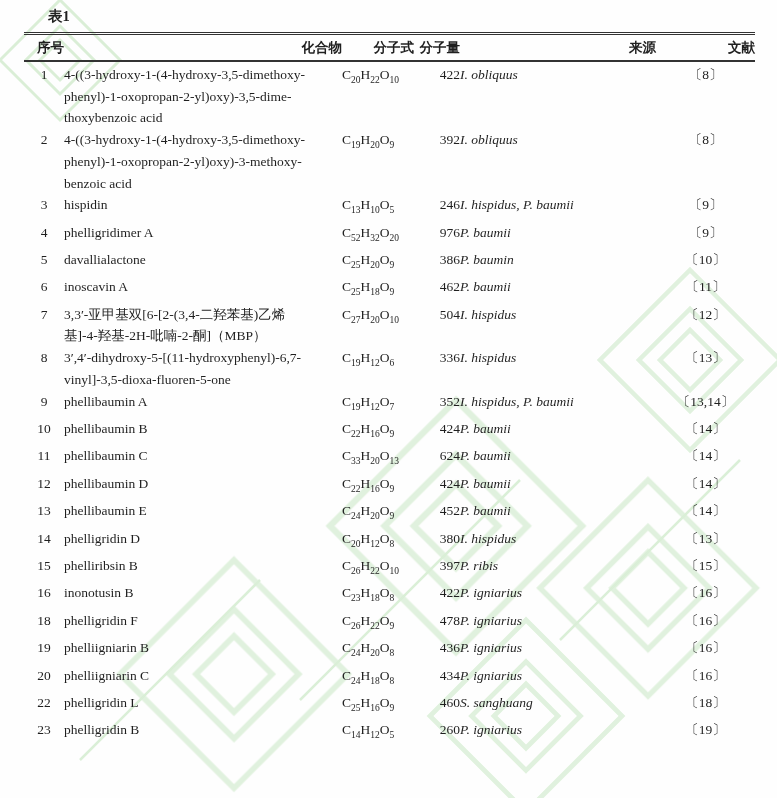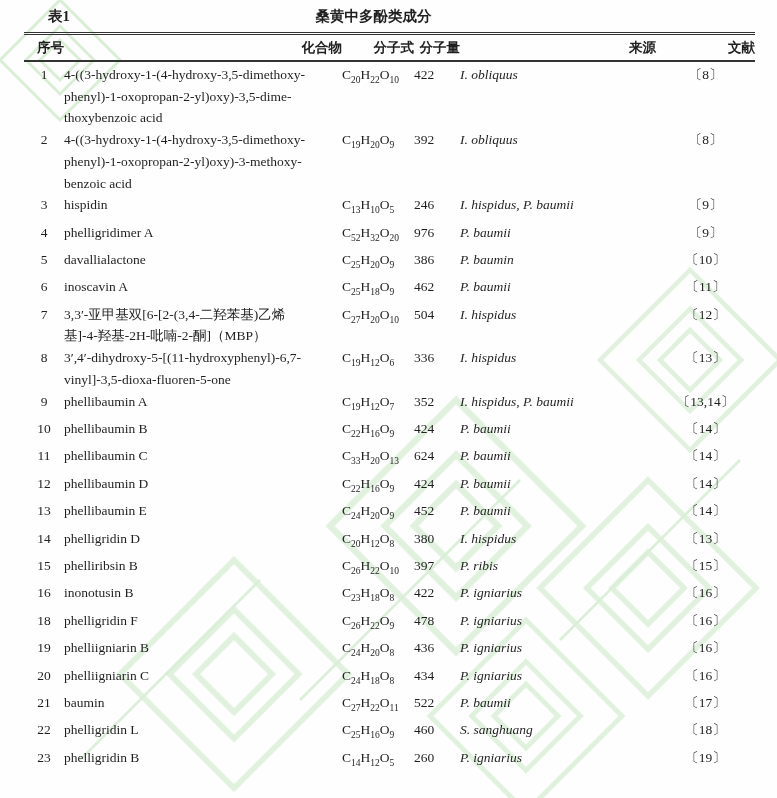--- a/index.html
+++ b/index.html
@@ -25,21 +25,21 @@
     border-bottom:2px solid #333;
     font-size:13.5px;
   }
   .tbl tbody td{
     vertical-align:top;padding:0;line-height:21.7px;
   }
   td.c-seq{text-align:center;}
   td.c-compound{padding-right:4px;}
   td.c-formula{padding-left:2px;}
   td.c-formula sub{font-size:9.5px;}
-  td.c-mw{text-align:left;}
+  td.c-mw{text-align:right;}
   td.c-source{font-style:italic;padding-left:11px;margin-left:16px;}
   td.c-ref{text-align:center;}
   .tbl tbody tr:first-child td{padding-top:2px;}
 </style>
 </head>
 <body>
 
 <svg class="watermark" width="777" height="798" viewBox="0 0 777 798" aria-hidden="true">
   <g id="wm-glyph" fill="none" stroke="#d4ecd0" stroke-width="3" opacity="0.85">
     <path d="M60 0 L120 60 L60 120 L0 60 Z"></path>
@@ -53,21 +53,20 @@
     <use href="#wm-glyph" transform="translate(600,270) scale(1.5)"></use>
     <use href="#wm-glyph" transform="translate(430,620) scale(1.6)"></use>
     <path d="M80 760 L260 580 M300 700 L520 480 M560 640 L740 460" stroke-width="2.5"></path>
   </g>
 </svg>
 
 <div class="page">
 
   <div class="titlebar">
     <span class="tbl-label">表1</span>
-    <span class="tbl-title">桑黄中多酚类成分</span>
   </div>
 
   <table class="tbl">
     <colgroup>
       <col style="width:40px">
       <col style="width:278px">
       <col style="width:72px">
       <col style="width:46px">
       <col style="width:196px">
       <col style="width:99px">
@@ -273,30 +272,20 @@
       <td class="c-seq">20</td>
       <td class="c-compound">
             <div>phelliigniarin C</div>
           </td>
       <td class="c-formula">C<sub>24</sub>H<sub>18</sub>O<sub>8</sub></td>
       <td class="c-mw">434</td>
       <td class="c-source">P. igniarius</td>
       <td class="c-ref">〔16〕</td>
     </tr>
         <tr>
-      <td class="c-seq">21</td>
-      <td class="c-compound">
-            <div>baumin</div>
-          </td>
-      <td class="c-formula">C<sub>27</sub>H<sub>22</sub>O<sub>11</sub></td>
-      <td class="c-mw">522</td>
-      <td class="c-source">P. baumii</td>
-      <td class="c-ref">〔17〕</td>
-    </tr>
-        <tr>
       <td class="c-seq">22</td>
       <td class="c-compound">
             <div>phelligridin L</div>
           </td>
       <td class="c-formula">C<sub>25</sub>H<sub>16</sub>O<sub>9</sub></td>
       <td class="c-mw">460</td>
       <td class="c-source">S. sanghuang</td>
       <td class="c-ref">〔18〕</td>
     </tr>
         <tr>

